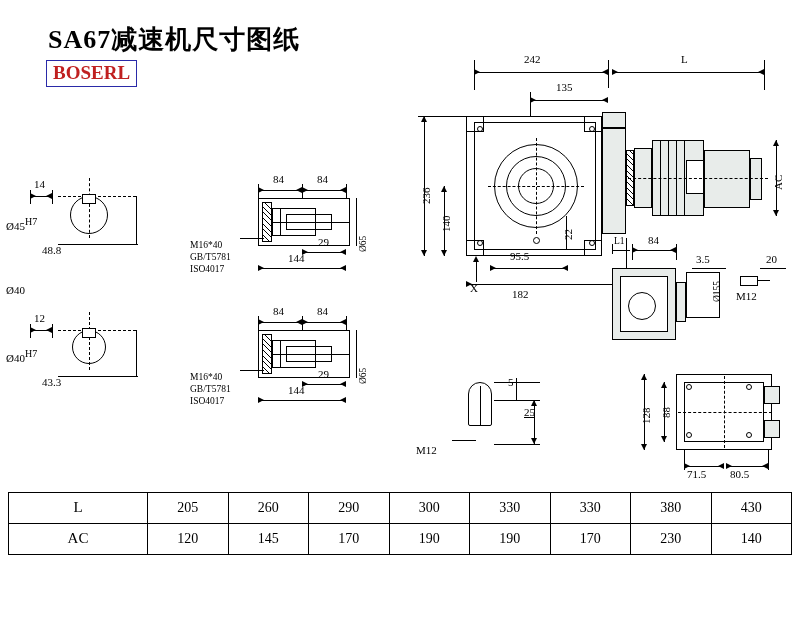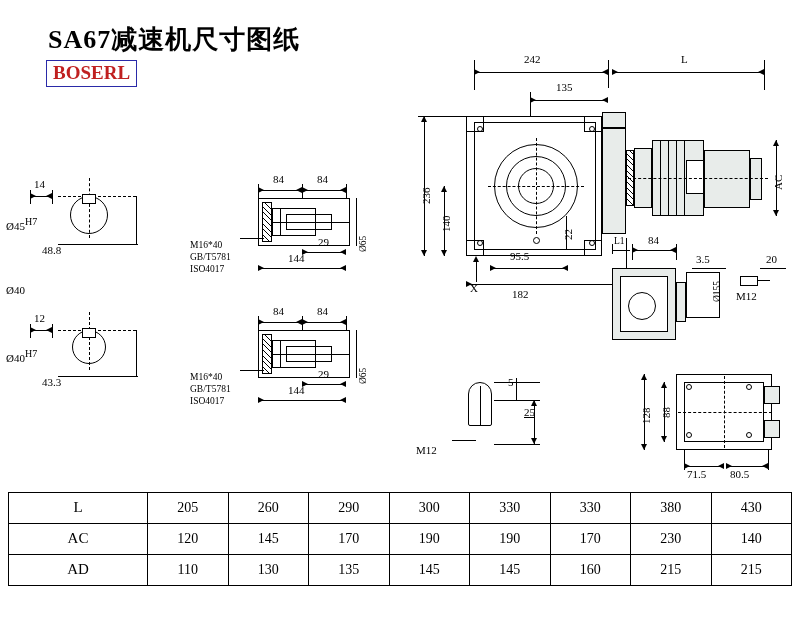--- a/index.html
+++ b/index.html
@@ -355,27 +355,16 @@
         <td class="firstcol lbl">AC</td>
         <td>120</td>
         <td>145</td>
         <td>170</td>
         <td>190</td>
         <td>190</td>
         <td>170</td>
         <td>230</td>
         <td>140</td>
       </tr>
-      <tr>
-        <td class="firstcol lbl">AD</td>
-        <td>110</td>
-        <td>130</td>
-        <td>135</td>
-        <td>145</td>
-        <td>145</td>
-        <td>160</td>
-        <td>215</td>
-        <td>215</td>
-      </tr>
     </tbody>
   </table>
 
 </div>
 
 </body></html>

